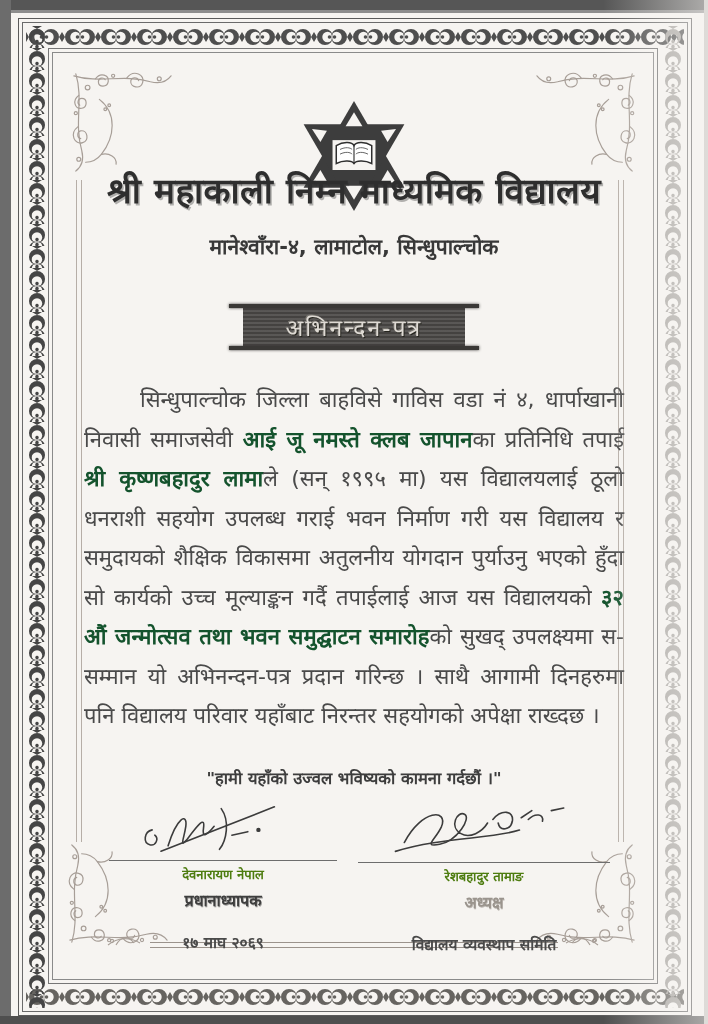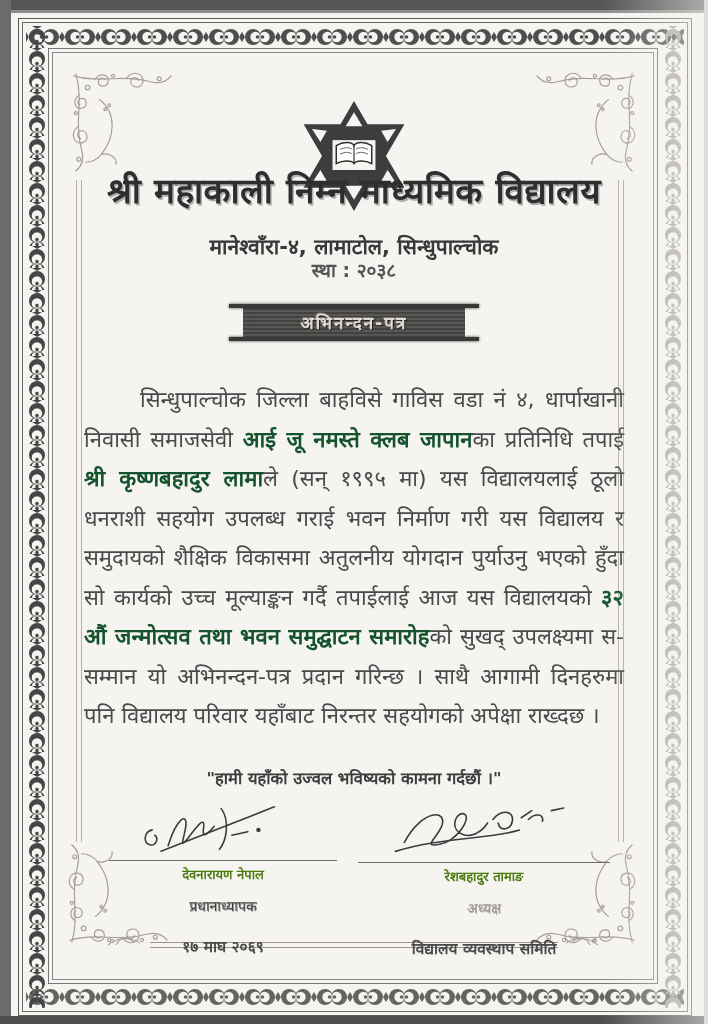--- a/index.html
+++ b/index.html
@@ -50,35 +50,35 @@
   .school-name{position:absolute;left:0;right:0;top:166px;
     font-size:35px;font-weight:800;color:#2e2e2e;letter-spacing:0.5px;
     text-shadow:1.5px 1.5px 0 rgba(46,46,46,0.35);}
   .school-address{position:absolute;left:0;right:0;top:232px;font-size:21px;font-weight:700;color:#383838;}
   .established{position:absolute;left:0;right:0;top:257px;font-size:19px;font-weight:600;color:#555;}
   .banner{position:absolute;left:50%;top:306px;transform:translateX(-50%);
     background:#4d4b49;padding:5px 26px;min-width:170px;
     background-image:repeating-linear-gradient(180deg,rgba(255,255,255,0.07) 0 2px,rgba(0,0,0,0.12) 2px 4px);}
   .banner::before,.banner::after{content:"";position:absolute;left:-14px;right:-14px;height:4px;background:#3a3836;box-shadow:0 0 3px #3a3836;}
   .banner::before{top:-2px;} .banner::after{bottom:-2px;}
-  .banner span{font-size:17px;font-weight:700;color:#dedad4;letter-spacing:2px;
+  .banner span{font-size:23px;font-weight:400;color:#dedad4;letter-spacing:2px;
     text-shadow:1px 1px 0 #26251f,-1px -1px 0 #7b7872;}
   .body-text{position:absolute;left:84px;top:358px;width:540px;
     font-size:22px;line-height:39.5px;text-align:justify;text-indent:56px;
     color:#4a4a4a;}
   .body-text b{color:#14532d;}
   .quote{position:absolute;left:0;right:0;top:766px;font-size:16.5px;font-weight:700;color:#3d3d3d;}
   
   .sig{position:absolute;text-align:center;}
   .sig.left{left:103px;top:798px;width:240px;}
   .sig.right{left:352px;top:800px;width:264px;}
   .sig .scribble{width:100%;height:62px;display:block;}
   .sig .line{border-top:1.2px solid #6d6d6d;margin:0 6px 4px 6px;}
   .sig .name{font-size:13px;font-weight:800;color:#4d7c0f;}
-  .sig .role{font-size:14px;font-weight:400;color:#3e3e3e;margin-top:13px;
+  .sig .role{font-size:16px;font-weight:700;color:#3e3e3e;margin-top:6px;
     text-shadow:0.8px 0.8px 0 rgba(62,62,62,0.5);}
   .sig.right .role{color:#9a948d;text-shadow:0.6px 0.6px 0 rgba(150,144,137,0.6);}
   .sig .extra{font-size:15.5px;font-weight:700;color:#4a4a4a;margin-top:20px;}
 </style>
 </head>
 <body>
 
 <div class="page">
 
   <div class="scan-top"></div>
@@ -247,21 +247,20 @@
       <polygon points="15,92 31,90 24,78" fill="#f6f4f1"></polygon>
       <polygon points="105,92 89,90 96,78" fill="#f6f4f1"></polygon>
       <rect x="37" y="46" width="46" height="32" fill="#f6f4f1"></rect>
       <path d="M41,52 C49,47 58,48 60,52 C62,48 71,47 79,52 L79,71 C71,67 62,68 60,71 C58,68 49,67 41,71 Z" fill="#ffffff" stroke="#2f2f2f" stroke-width="1.6"></path>
       <line x1="60" y1="52" x2="60" y2="71" stroke="#2f2f2f" stroke-width="1.2"></line>
       <path d="M45,56 C51,53 56,54 58,56 M45,61 C51,58 56,59 58,61 M62,56 C64,54 69,53 75,56 M62,61 C64,59 69,58 75,61" stroke="#5a5a5a" stroke-width="1" fill="none"></path>
     </svg>
 
     <div class="school-name">श्री महाकाली निम्न माध्यमिक विद्यालय</div>
     <div class="school-address">मानेश्वाँरा-४, लामाटोल, सिन्धुपाल्चोक</div>
-    <div class="established">स्था : २०३८</div>
 
     <div class="banner">
       <span>अभिनन्दन-पत्र</span>
     </div>
 
     <p class="body-text"><span>सिन्धुपाल्चोक जिल्ला बाहविसे गाविस वडा नं ४, धार्पाखानी निवासी समाजसेवी </span><b>आई जू नमस्ते क्लब जापान</b><span>का प्रतिनिधि तपाई </span><b>श्री कृष्णबहादुर लामा</b><span>ले (सन् १९९५ मा) यस विद्यालयलाई ठूलो धनराशी सहयोग उपलब्ध गराई भवन निर्माण गरी यस विद्यालय र समुदायको शैक्षिक विकासमा अतुलनीय योगदान पुर्याउनु भएको हुँदा सो कार्यको उच्च मूल्याङ्कन गर्दै तपाईलाई आज यस विद्यालयको </span><b>३२ औं जन्मोत्सव तथा भवन समुद्घाटन समारोह</b><span>को सुखद् उपलक्ष्यमा स-सम्मान यो अभिनन्दन-पत्र प्रदान गरिन्छ । साथै आगामी दिनहरुमा पनि विद्यालय परिवार यहाँबाट निरन्तर सहयोगको अपेक्षा राख्दछ ।</span></p>
 
     <div class="quote">"हामी यहाँको उज्वल भविष्यको कामना गर्दछौं ।"</div>
 
     <div class="sig left">

